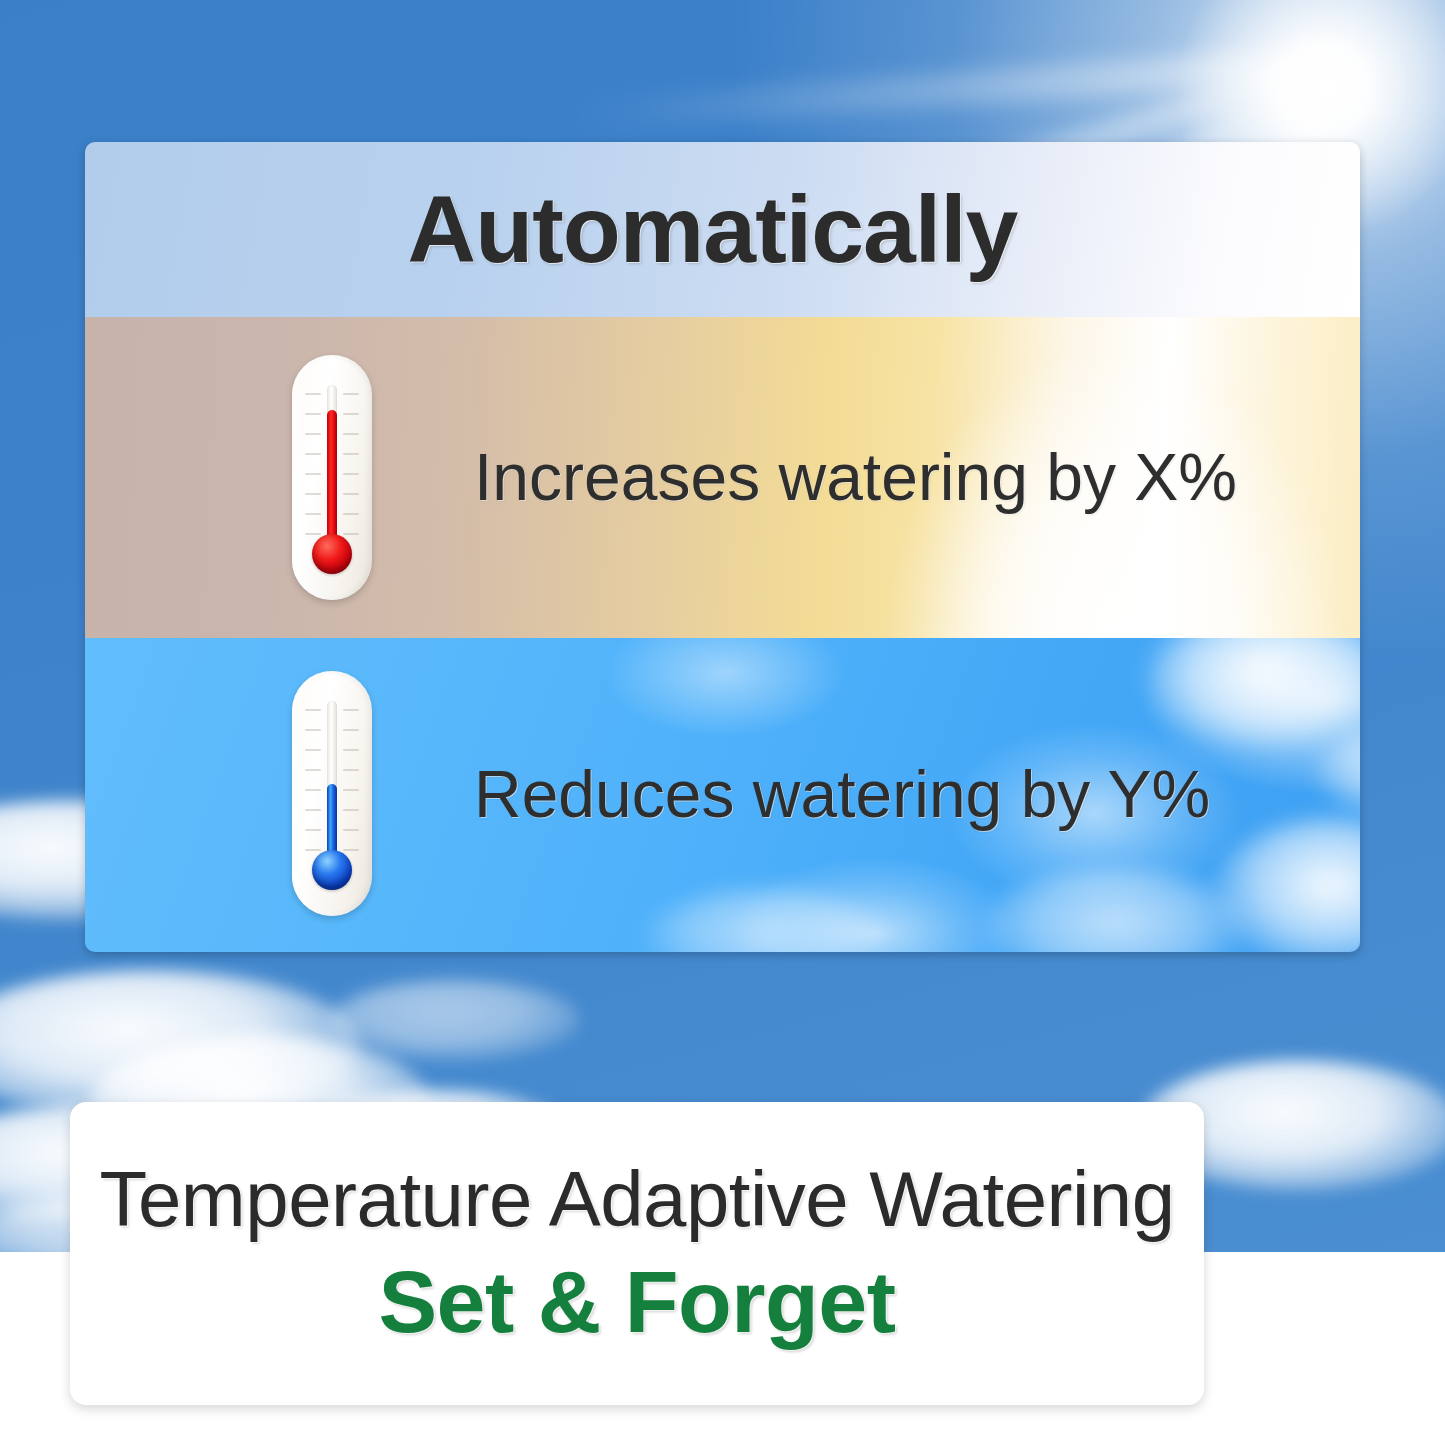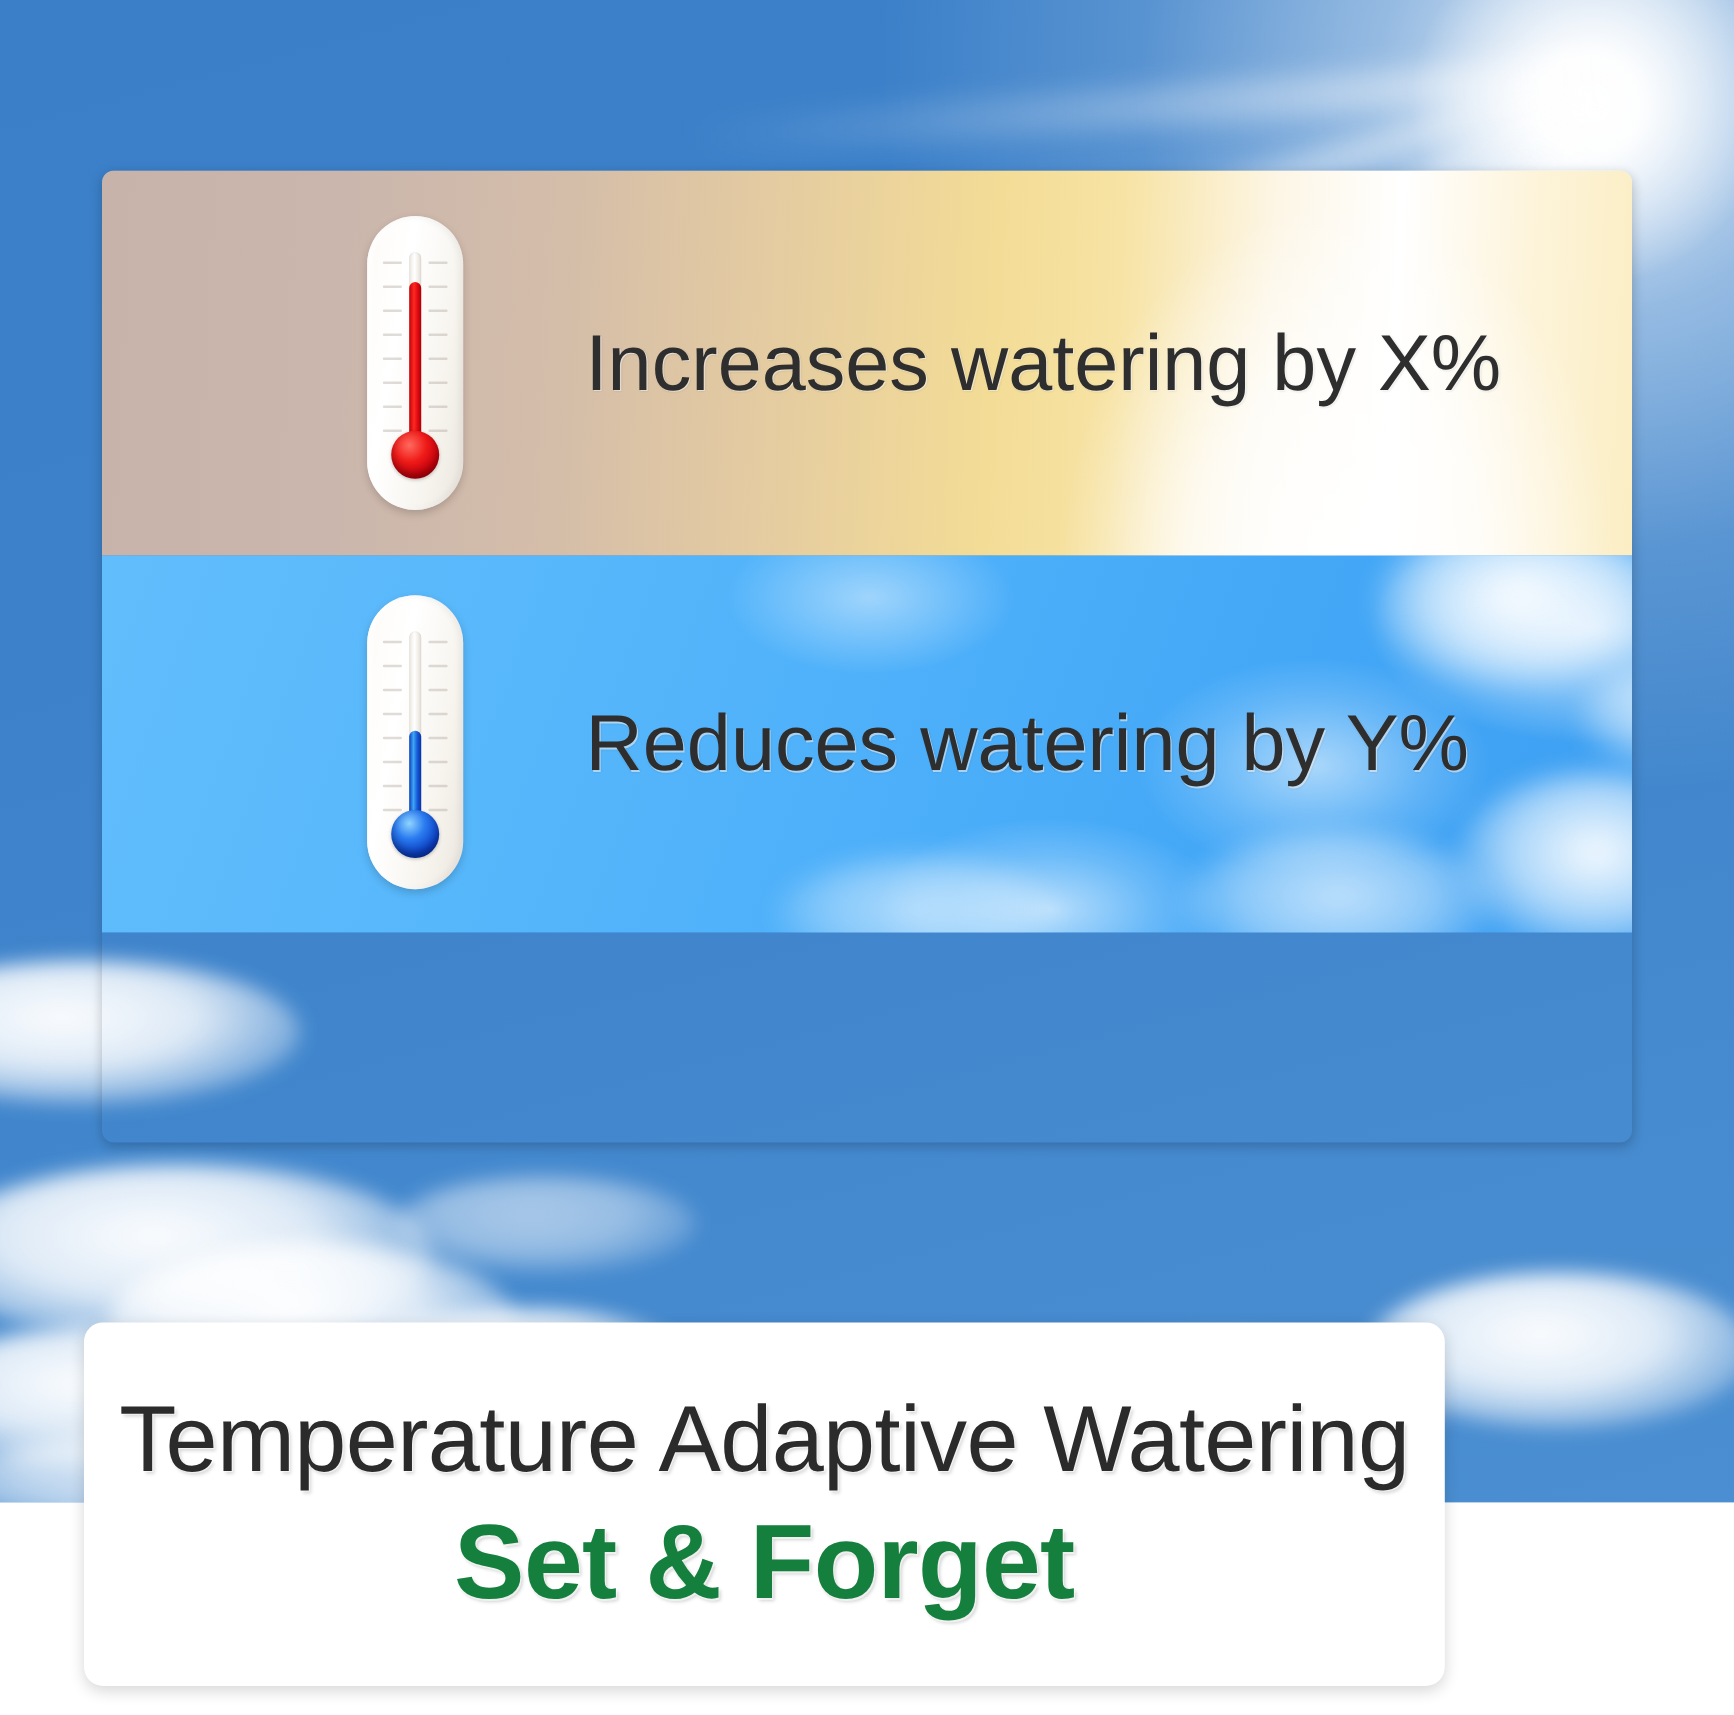--- a/index.html
+++ b/index.html
@@ -91,21 +91,21 @@
     overflow:hidden;
   }
   .band-cool .subcloud {
     position:absolute;
     border-radius:50%;
     background:radial-gradient(ellipse at 50% 45%, rgba(255,255,255,0.95) 0%, rgba(255,255,255,0.55) 45%, rgba(255,255,255,0) 78%);
     filter:blur(10px);
   }
 
   .row {
-    position:absolute; left:18px; top:0;
+    position:absolute; left:4px; top:0;
     width:100%; height:100%;
     display:flex; align-items:center;
   }
   .texts {
     position:absolute;
     left:385px;
     display:flex; flex-direction:column;
     gap:20px;
   }
   .texts .line {
@@ -231,20 +231,23 @@
     <div class="cloud" style="left:300px;top:1090px;width:280px;height:110px;"></div>
     <div class="cloud" style="left:520px;top:1140px;width:330px;height:105px;"></div>
     <div class="cloud" style="left:840px;top:1115px;width:360px;height:120px;"></div>
     <div class="cloud" style="left:1140px;top:1060px;width:320px;height:130px;"></div>
     <div class="cloud" style="left:330px;top:980px;width:250px;height:80px;opacity:0.55;"></div>
     <div class="cloud" style="left:-40px;top:1190px;width:420px;height:90px;opacity:0.8;"></div>
   </div>
 
   <div id="main-card">
 
+    <div class="band-head">
+      <div class="title">Automatically</div>
+    </div>
 
     <div class="band-warm">
       <div class="row">
         <div class="thermo hot" style="top:38px;">
           <div class="body"></div>
           <div class="ticks">
             <i class="l" style="top:0px;"></i>
               <i class="r" style="top:0px;"></i>
             <i class="l" style="top:20px;"></i>
               <i class="r" style="top:20px;"></i>

